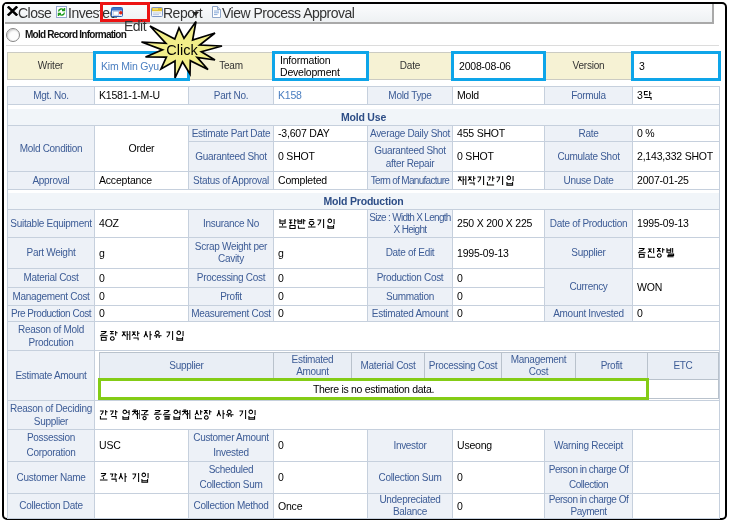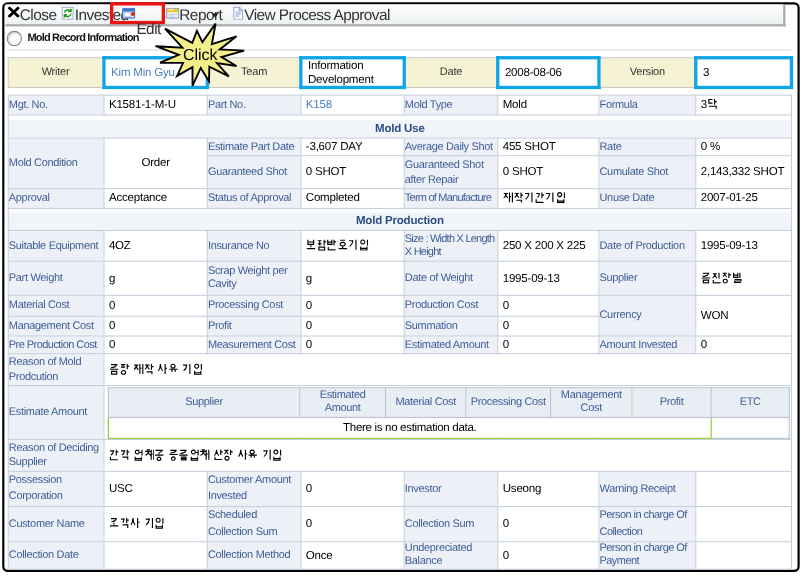--- a/index.html
+++ b/index.html
@@ -1,20 +1,20 @@
 <!DOCTYPE html>
 <html><head><meta charset="utf-8"><style>
 html,body{margin:0;padding:0}
 body{width:736px;height:527px;background:#ffffff;font-family:"Liberation Sans",sans-serif;position:relative;overflow:hidden}
 #frame{position:absolute;left:2px;top:2px;width:721px;height:514px;border:2.5px solid #000;border-radius:5px;background:#fff}
 #tbar{position:absolute;left:5px;top:4px;width:707px;height:17.5px;background:linear-gradient(#fbfcfd,#eef1f3);border-bottom:2px solid #a9a9a9;border-right:2px solid #a9a9a9;}
 .ti{position:absolute;font-size:14px;letter-spacing:-0.5px;color:#333;line-height:12px}
 table{border-collapse:collapse;table-layout:fixed;font-size:10.5px;letter-spacing:-0.2px}
 td{border:1px solid #c6d0dd;overflow:hidden;padding:0;line-height:1.2;white-space:nowrap}
-td.l{background:#edf1f7;color:#3d5c96;text-align:left;font-size:10px;letter-spacing:-0.3px}
+td.l{background:#edf1f7;color:#3d5c96;text-align:center;font-size:10px;letter-spacing:-0.3px}
 td.v{background:#fff;color:#000;text-align:left;padding-left:4px}
 td.wl{background:#f6f2d4;color:#333;text-align:center;border:1px solid #cbcbc3;font-size:10px;letter-spacing:-0.2px}
 td.wv{background:#fff;color:#000;text-align:left;padding-left:5px;border:3px solid #0ea5e9}
 td.ih{background:#e9eef5;color:#3d5c96;text-align:center;border:1px solid #b9c2cc;line-height:1.2;font-size:10px;letter-spacing:-0.3px}
 .bar{background:#fff;padding:0}
 .bar div{background:#f1f5f9;color:#2d4d86;font-weight:bold;text-align:center;font-size:10.5px}
 .lnk{color:#4a7ec0}
 .w2{white-space:normal;line-height:1.2}
 </style></head><body>
 <div id="frame"></div>
@@ -177,21 +177,21 @@
         <td class="l w2" style="letter-spacing:-0.7px">Size : Width X Length<br>X Height</td>
         <td class="v">250 X 200 X 225</td>
         <td class="l">Date of Production</td>
         <td class="v">1995-09-13</td>
       </tr>
       <tr style="height:31px">
         <td class="l">Part Weight</td>
         <td class="v">g</td>
         <td class="l w2">Scrap Weight per<br>Cavity</td>
         <td class="v">g</td>
-        <td class="l">Date of Weight</td>
+        <td class="l">Date of Edit</td>
         <td class="v">1995-09-13</td>
         <td class="l">Supplier</td>
         <td class="v"><svg width="9.5" height="11.4" viewBox="0 0 10 12" style="vertical-align:-2px">
             <path d="M2 1.5h5.5q-.5 2.5-5.5 3M1 6h8M2.5 8h5v2.7h-5z" fill="none" stroke="#000000" stroke-width="1.1"></path>
           </svg><svg width="9.5" height="11.4" viewBox="0 0 10 12" style="vertical-align:-2px">
             <path d="M1 2h4M3 2q0 2.5-2 4M3 2q0 2.5 2 4M7 1v5.5M1.5 8v2.7h7" fill="none" stroke="#000000" stroke-width="1.1"></path>
           </svg><svg width="9.5" height="11.4" viewBox="0 0 10 12" style="vertical-align:-2px">
             <path d="M1 1.5h4M3 1.5q0 2-1.8 3.5M3 1.5q0 2 1.8 3.5M7 1v5M7 3h2M3.5 7.2a2 1.8 0 1 0 .01 0" fill="none" stroke="#000000" stroke-width="1.1"></path>
           </svg><svg width="9.5" height="11.4" viewBox="0 0 10 12" style="vertical-align:-2px">
             <path d="M1 1v4.5h4V1M1 3.3h4M7 1v5M2 7.5h6v1.4h-6v1.4h6" fill="none" stroke="#000000" stroke-width="1.1"></path>
@@ -262,21 +262,21 @@
               <tr style="height:27px">
 <td class="ih">Supplier</td>
                 <td class="ih">Estimated<br>Amount</td>
                 <td class="ih">Material Cost</td>
                 <td class="ih">Processing Cost</td>
                 <td class="ih">Management<br>Cost</td>
                 <td class="ih">Profit</td>
                 <td class="ih">ETC</td>
               </tr>
 <tr style="height:19px">
-                <td colspan="6" style="border:1px solid #84cc16;background:#fff;text-align:center;color:#000;font-size:10.5px;letter-spacing:-0.3px">There is no estimation data.</td>
+                <td colspan="6" style="border:3px solid #84cc16;background:#fff;text-align:center;color:#000;font-size:10.5px;letter-spacing:-0.3px">There is no estimation data.</td>
                 <td style="border:1px solid #b9c2cc;background:#fff"></td>
               </tr>
 </tbody>
           </table>
         </td>
       </tr>
       <tr style="height:29px">
         <td class="l w2" style="line-height:1.3">Reason of Deciding<br>Supplier</td>
         <td class="v" colspan="7"><svg width="9.5" height="11.4" viewBox="0 0 10 12" style="vertical-align:-2px">
             <path d="M1 2h3.5q-.3 2.5-2.5 4M7 1v5.5M7 3h2M1.5 7.5v3h7" fill="none" stroke="#000000" stroke-width="1.1"></path>

